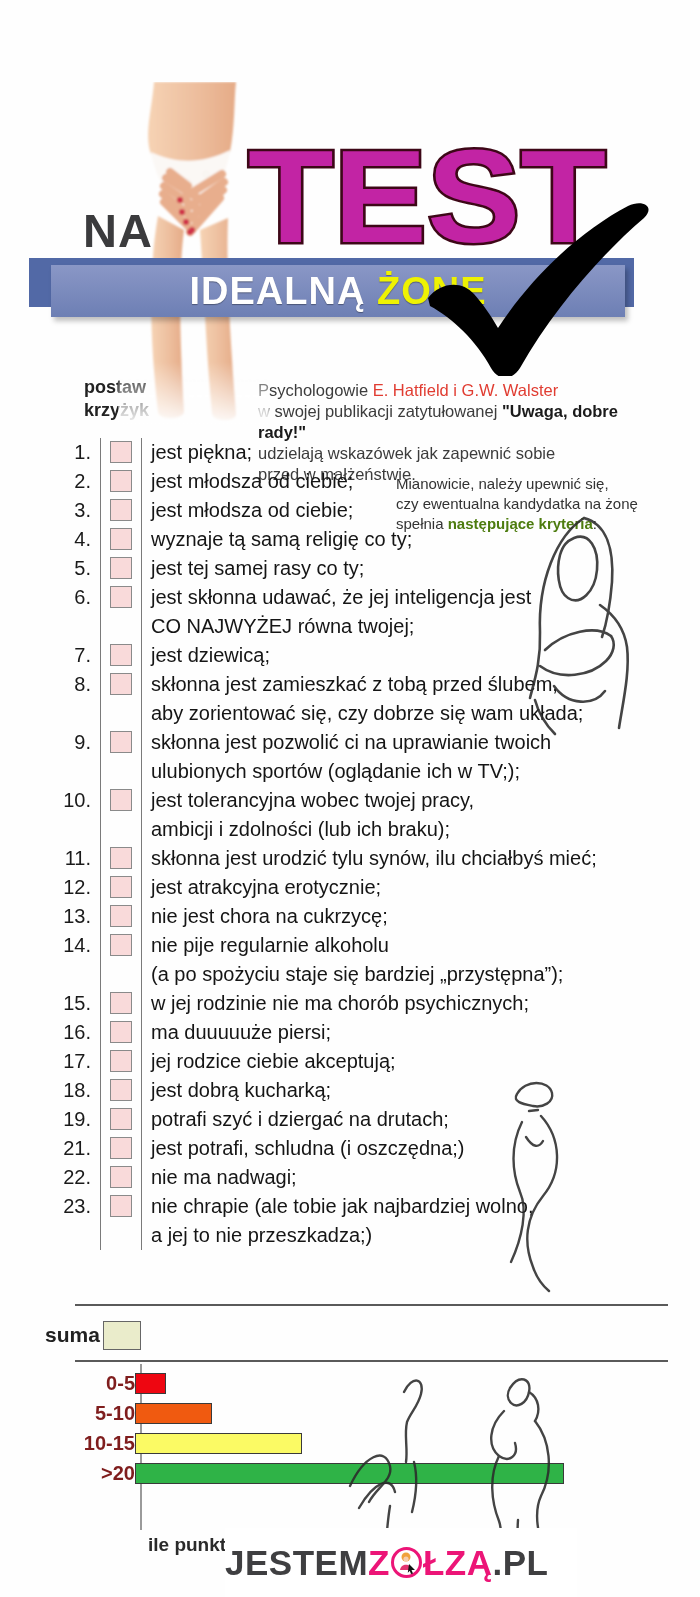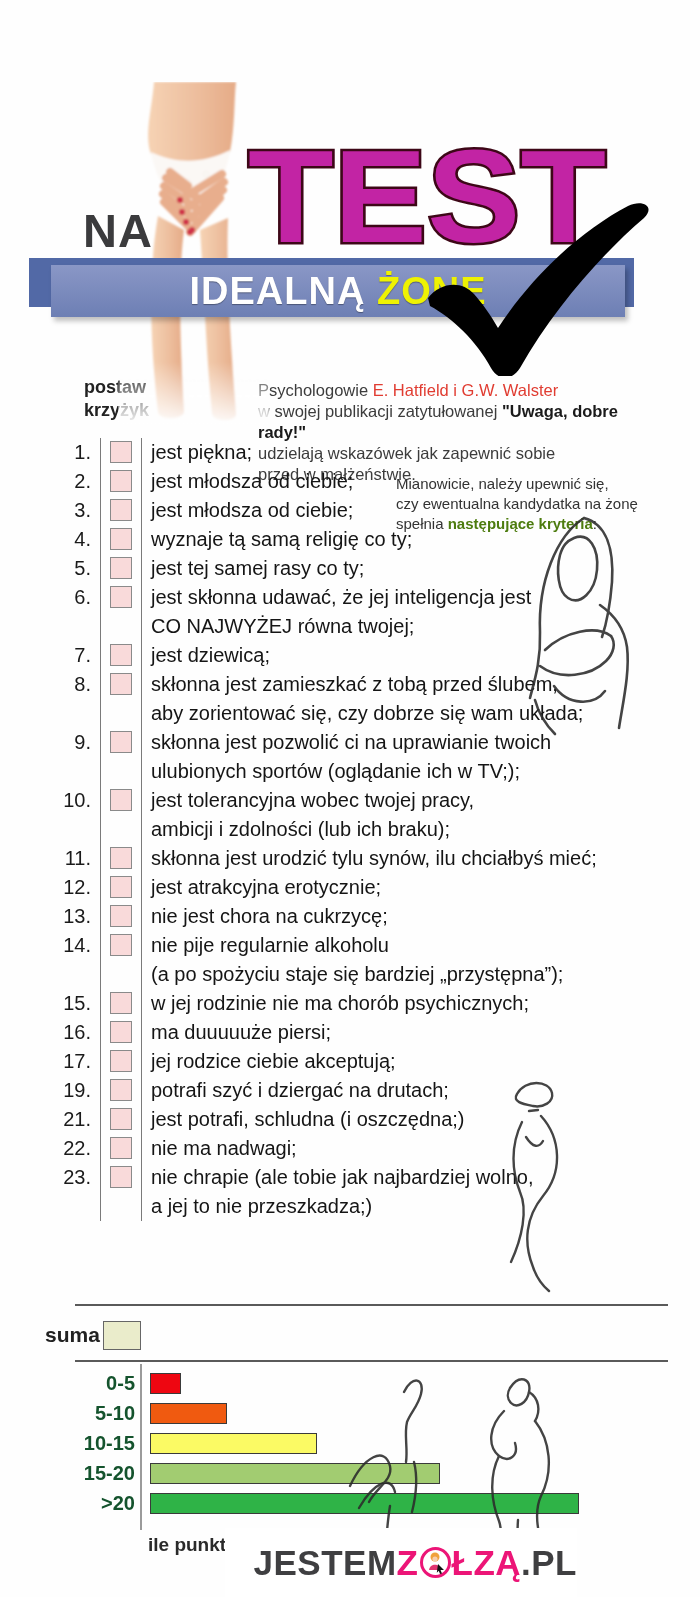--- a/index.html
+++ b/index.html
@@ -40,27 +40,27 @@
       box-sizing:border-box;}
   .itext{padding-left:9px;font-size:20px;line-height:29px;white-space:pre-line;color:#151515;}
 
   
   .hline{height:2px;background:#5a5a5a;}
   .suma{left:45px;top:1323px;font-size:21px;font-weight:bold;color:#222;}
   .sumabox{left:103px;top:1321px;width:38px;height:29px;background:#eaeccb;border:1.5px solid #666;box-sizing:border-box;}
   .axis{left:140px;top:1364px;width:2px;height:166px;background:#9a9a9a;}
   .chart{left:40px;top:1368px;}
   .bar-row{display:flex;align-items:center;height:30px;}
-  .bar-label{width:95px;text-align:right;padding-right:15px;font-size:20px;font-weight:bold;color:#14532d;}
+  .bar-label{width:95px;text-align:right;font-size:20px;font-weight:bold;color:#7f1d1d;}
   .bar{height:21px;border:1.5px solid #3a3a3a;box-sizing:border-box;}
   .question{left:148px;top:1534px;font-size:19px;font-weight:bold;color:#2a2a2a;white-space:nowrap;}
 
   
   .wm-box{left:225px;top:1528px;width:352px;height:69px;background:#ffffff;z-index:10;
-          display:flex;align-items:center;justify-content:flex-end;}
+          display:flex;align-items:center;justify-content:flex-start;}
   .wm{font-size:35px;font-weight:bold;letter-spacing:.5px;white-space:nowrap;display:flex;align-items:center;}
   .wm .dark{color:#3f3f41;}
   .wm .pink{color:#ec1577;}
   .wm-logo{position:relative;width:31px;height:31px;border:3.5px solid #ec1577;border-radius:50%;
            box-sizing:border-box;margin:0 1px;background:#fff;}
   .lineart{z-index:2;}
 </style>
 </head>
 <body>
 
@@ -281,20 +281,27 @@
         <div class="itext">ma duuuuuże piersi;</div>
       </div>
       <div class="row">
         <div class="num">17.</div>
         <div class="cbcol">
           <div class="cb" style="background: rgb(249, 218, 218);"></div>
         </div>
         <div class="itext">jej rodzice ciebie akceptują;</div>
       </div>
       <div class="row">
+        <div class="num">18.</div>
+        <div class="cbcol">
+          <div class="cb" style="background: rgb(249, 218, 218);"></div>
+        </div>
+        <div class="itext">jest dobrą kucharką;</div>
+      </div>
+      <div class="row">
         <div class="num">19.</div>
         <div class="cbcol">
           <div class="cb" style="background: rgb(249, 218, 218);"></div>
         </div>
         <div class="itext">potrafi szyć i dziergać na drutach;</div>
       </div>
       <div class="row">
         <div class="num">21.</div>
         <div class="cbcol">
           <div class="cb" style="background: rgb(249, 218, 218);"></div>
@@ -359,24 +366,20 @@
         <div class="bar-label">0-5</div>
         <div class="bar" style="width: 31px; background: rgb(238, 6, 17);"></div>
       </div>
       <div class="bar-row">
         <div class="bar-label">5-10</div>
         <div class="bar" style="width: 77px; background: rgb(240, 90, 16);"></div>
       </div>
       <div class="bar-row">
         <div class="bar-label">10-15</div>
         <div class="bar" style="width: 167px; background: rgb(251, 250, 100);"></div>
-      </div>
-      <div class="bar-row">
-        <div class="bar-label">15-20</div>
-        <div class="bar" style="width: 290px; background: rgb(162, 204, 113);"></div>
       </div>
       <div class="bar-row">
         <div class="bar-label">&gt;20</div>
         <div class="bar" style="width: 429px; background: rgb(47, 179, 71);"></div>
       </div>
     </div>
   <div class="abs question">ile punktó</div>
 
   <div class="abs wm-box">
     <div class="wm">

